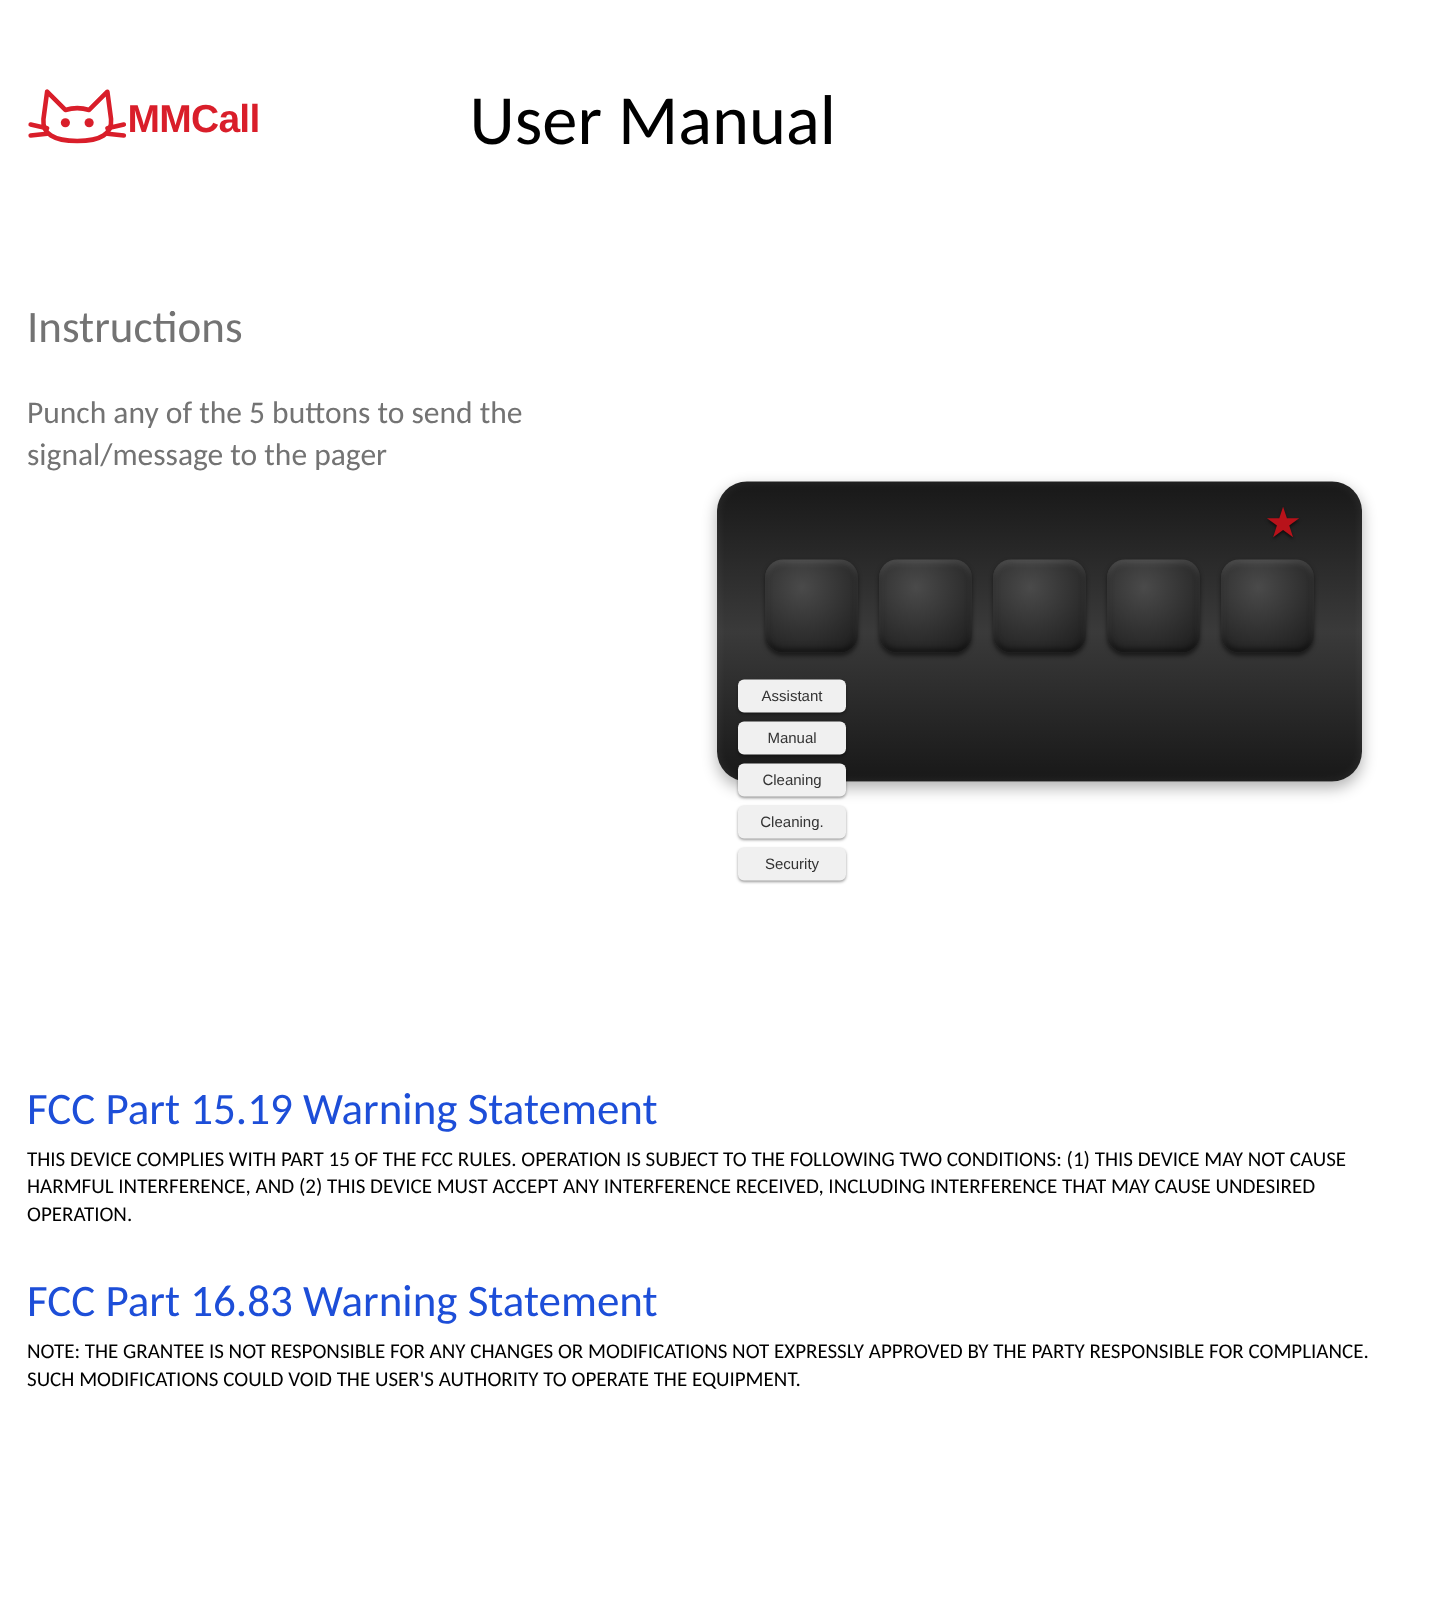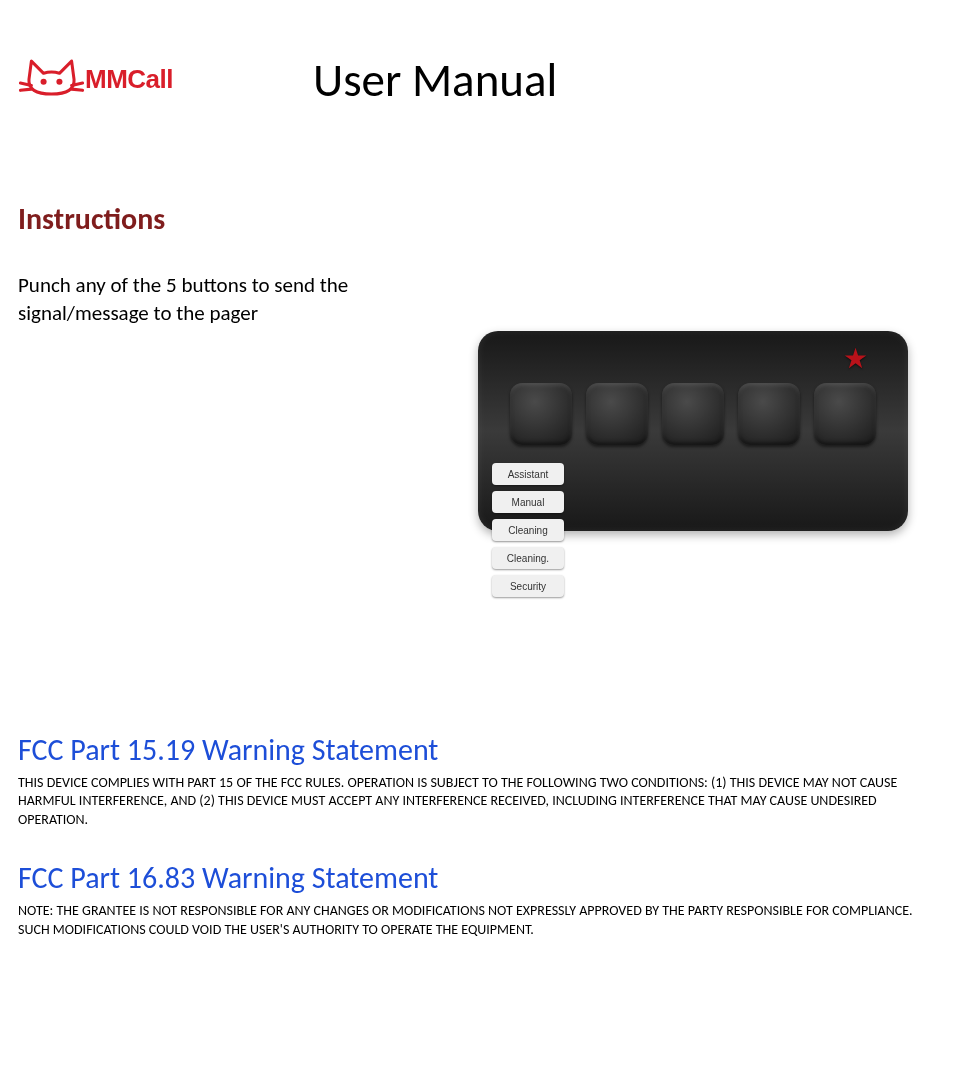--- a/index.html
+++ b/index.html
@@ -32,35 +32,35 @@
       color: #d91e2a;
       margin-top: -2px;
       letter-spacing: -0.5px;
     }
     .title {
       font-size: 47px;
       font-weight: 400;
       color: #000;
     }
     .section-heading {
-      color: #7f1d1d;
+      color: #737373;
       font-size: 30px;
-      font-weight: 700;
-      margin-bottom: 34px;
+      font-weight: 400;
+      margin-bottom: 24px;
     }
     .instruction-block {
       display: flex;
       align-items: flex-start;
       gap: 80px;
       margin-bottom: 200px;
     }
     .instruction-text {
       font-size: 21px;
       line-height: 1.35;
-      color: #000000;
+      color: #737373;
       max-width: 380px;
     }
     .device {
       margin-top: 60px;
       width: 430px;
       height: 200px;
       background: linear-gradient(#181818 0%, #3a3a3a 50%, #181818 100%);
       border-radius: 20px;
       padding: 14px;
       display: flex;

